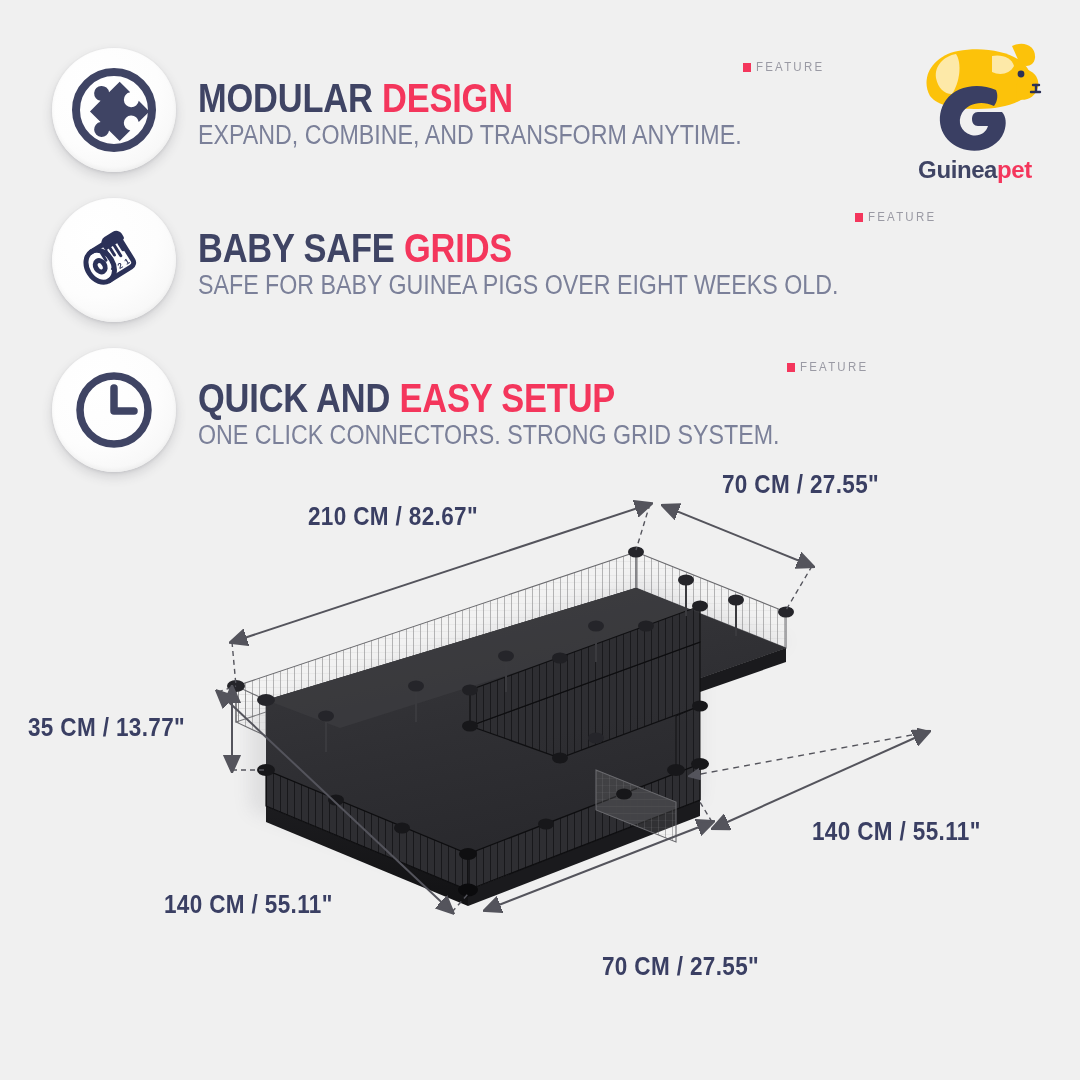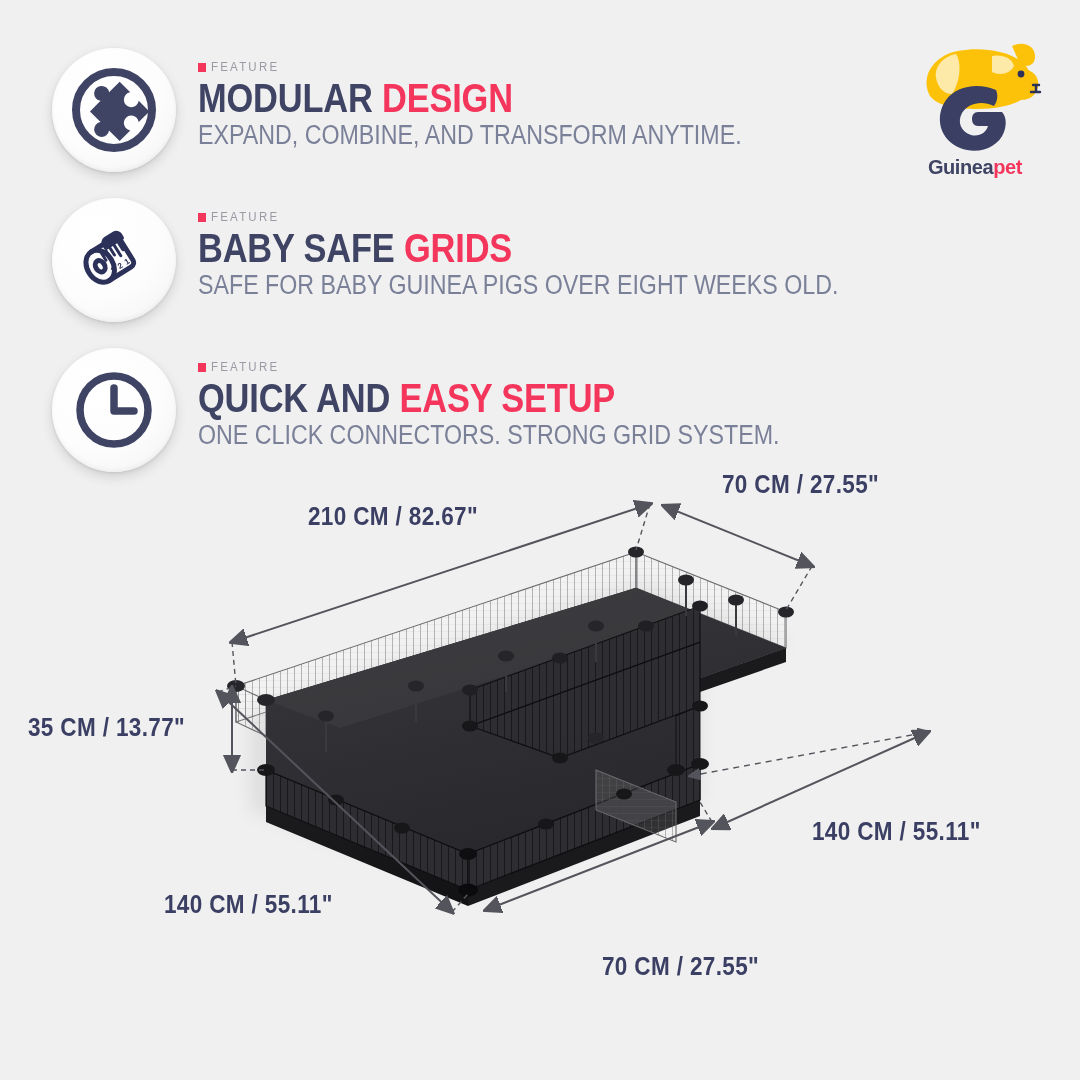--- a/index.html
+++ b/index.html
@@ -25,21 +25,21 @@
       0 5px 11px rgba(60,60,70,.17),
       0 1px 3px rgba(60,60,70,.12),
       inset 0 -2px 4px rgba(0,0,0,.045);
     display:flex; align-items:center; justify-content:center;
     position:relative;
   }
   .badge svg { display:block; }
 
   .feature-text { padding-left:22px; padding-top:12px; }
 
-  .eyebrow { display:flex; align-items:center; height:14px; margin-bottom:3px; }
+  .eyebrow { display:flex; align-items:center; height:14px; margin-bottom:3px;justify-content:flex-end; }
   .eyebrow .sq { width:8px; height:9px; background:#f4365c; margin-right:5px; }
   .eyebrow .txt {
     font-family:"Liberation Sans Narrow","Liberation Sans",sans-serif;
     font-size:12.5px; letter-spacing:2.4px; color:#9a9aa4; font-weight:400;
     transform:scaleX(.92); transform-origin:left center;
   }
 
   .headline {
     font-family:"Liberation Sans Narrow","Liberation Sans",sans-serif;
     font-weight:700; font-size:40px; line-height:42px;
@@ -54,21 +54,21 @@
     font-weight:400; font-size:27px; line-height:30px;
     color:#7b8099; white-space:nowrap; margin-top:1px;
     transform:scaleX(.86); transform-origin:left center;
   }
 
   
   #logo { position:absolute; right:30px; top:34px; width:150px; text-align:center; }
   #logo .mark { width:150px; height:126px; display:block; }
   #logo .word {
     font-family:"Liberation Sans Narrow","Liberation Sans",sans-serif;
-    font-weight:700; font-size:20px; letter-spacing:-.4px; margin-top:-4px;
+    font-weight:700; font-size:24px; letter-spacing:-.4px; margin-top:-4px;
   }
   #logo .word .g { color:#3f4464; }
   #logo .word .p { color:#f4365c; }
 
   
   #scene { position:absolute; left:0; top:470px; width:1080px; height:610px; }
   #scene svg { display:block; }
 
   .dimlabel {
     position:absolute;

